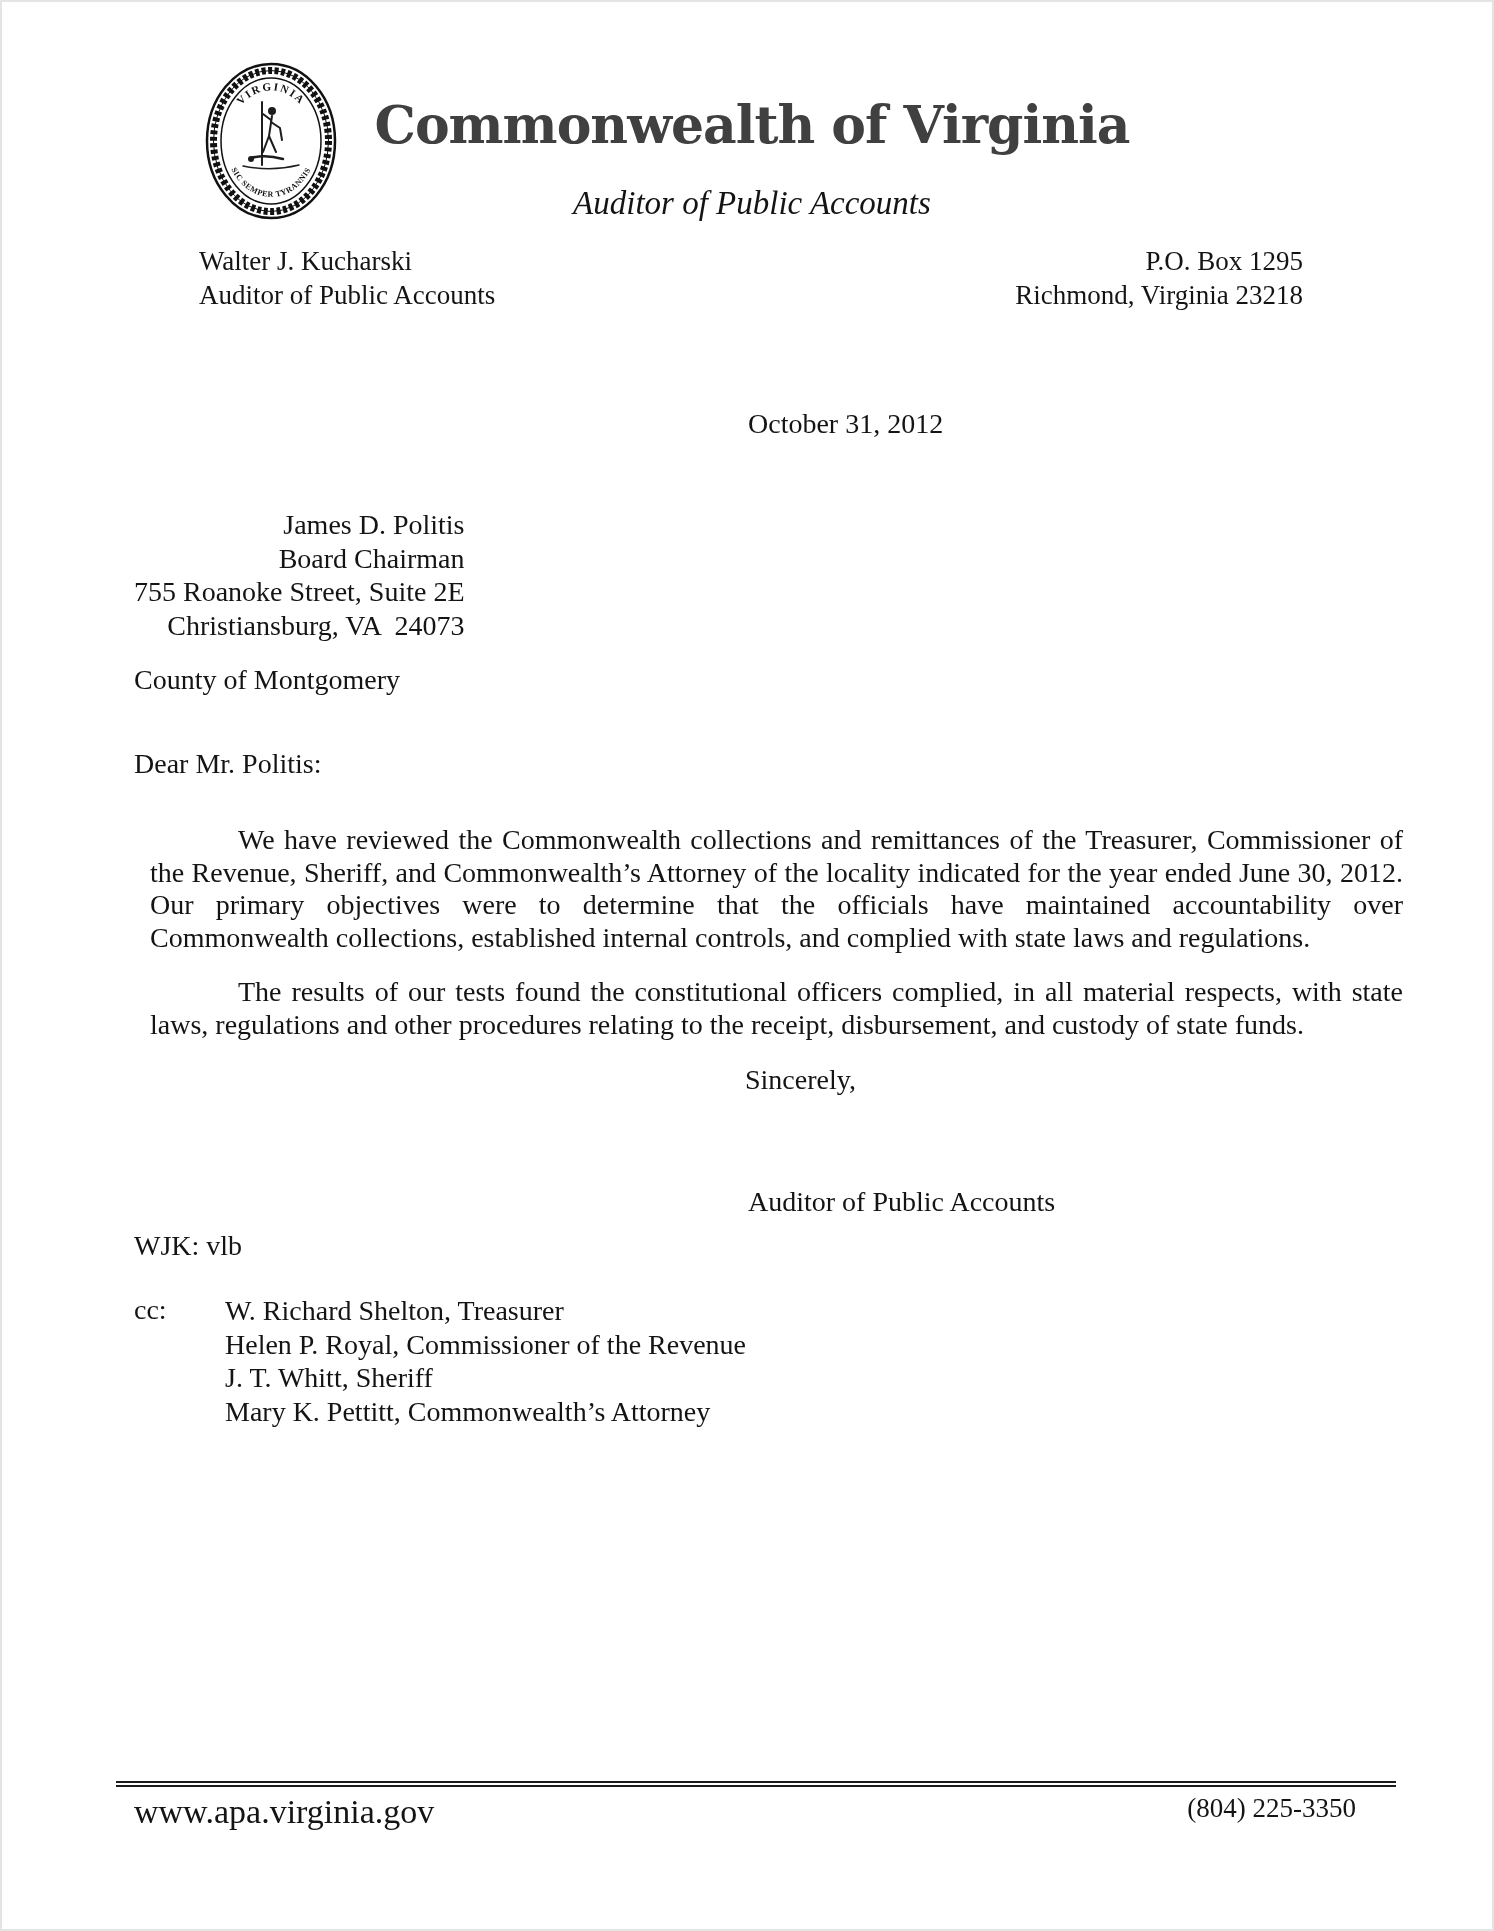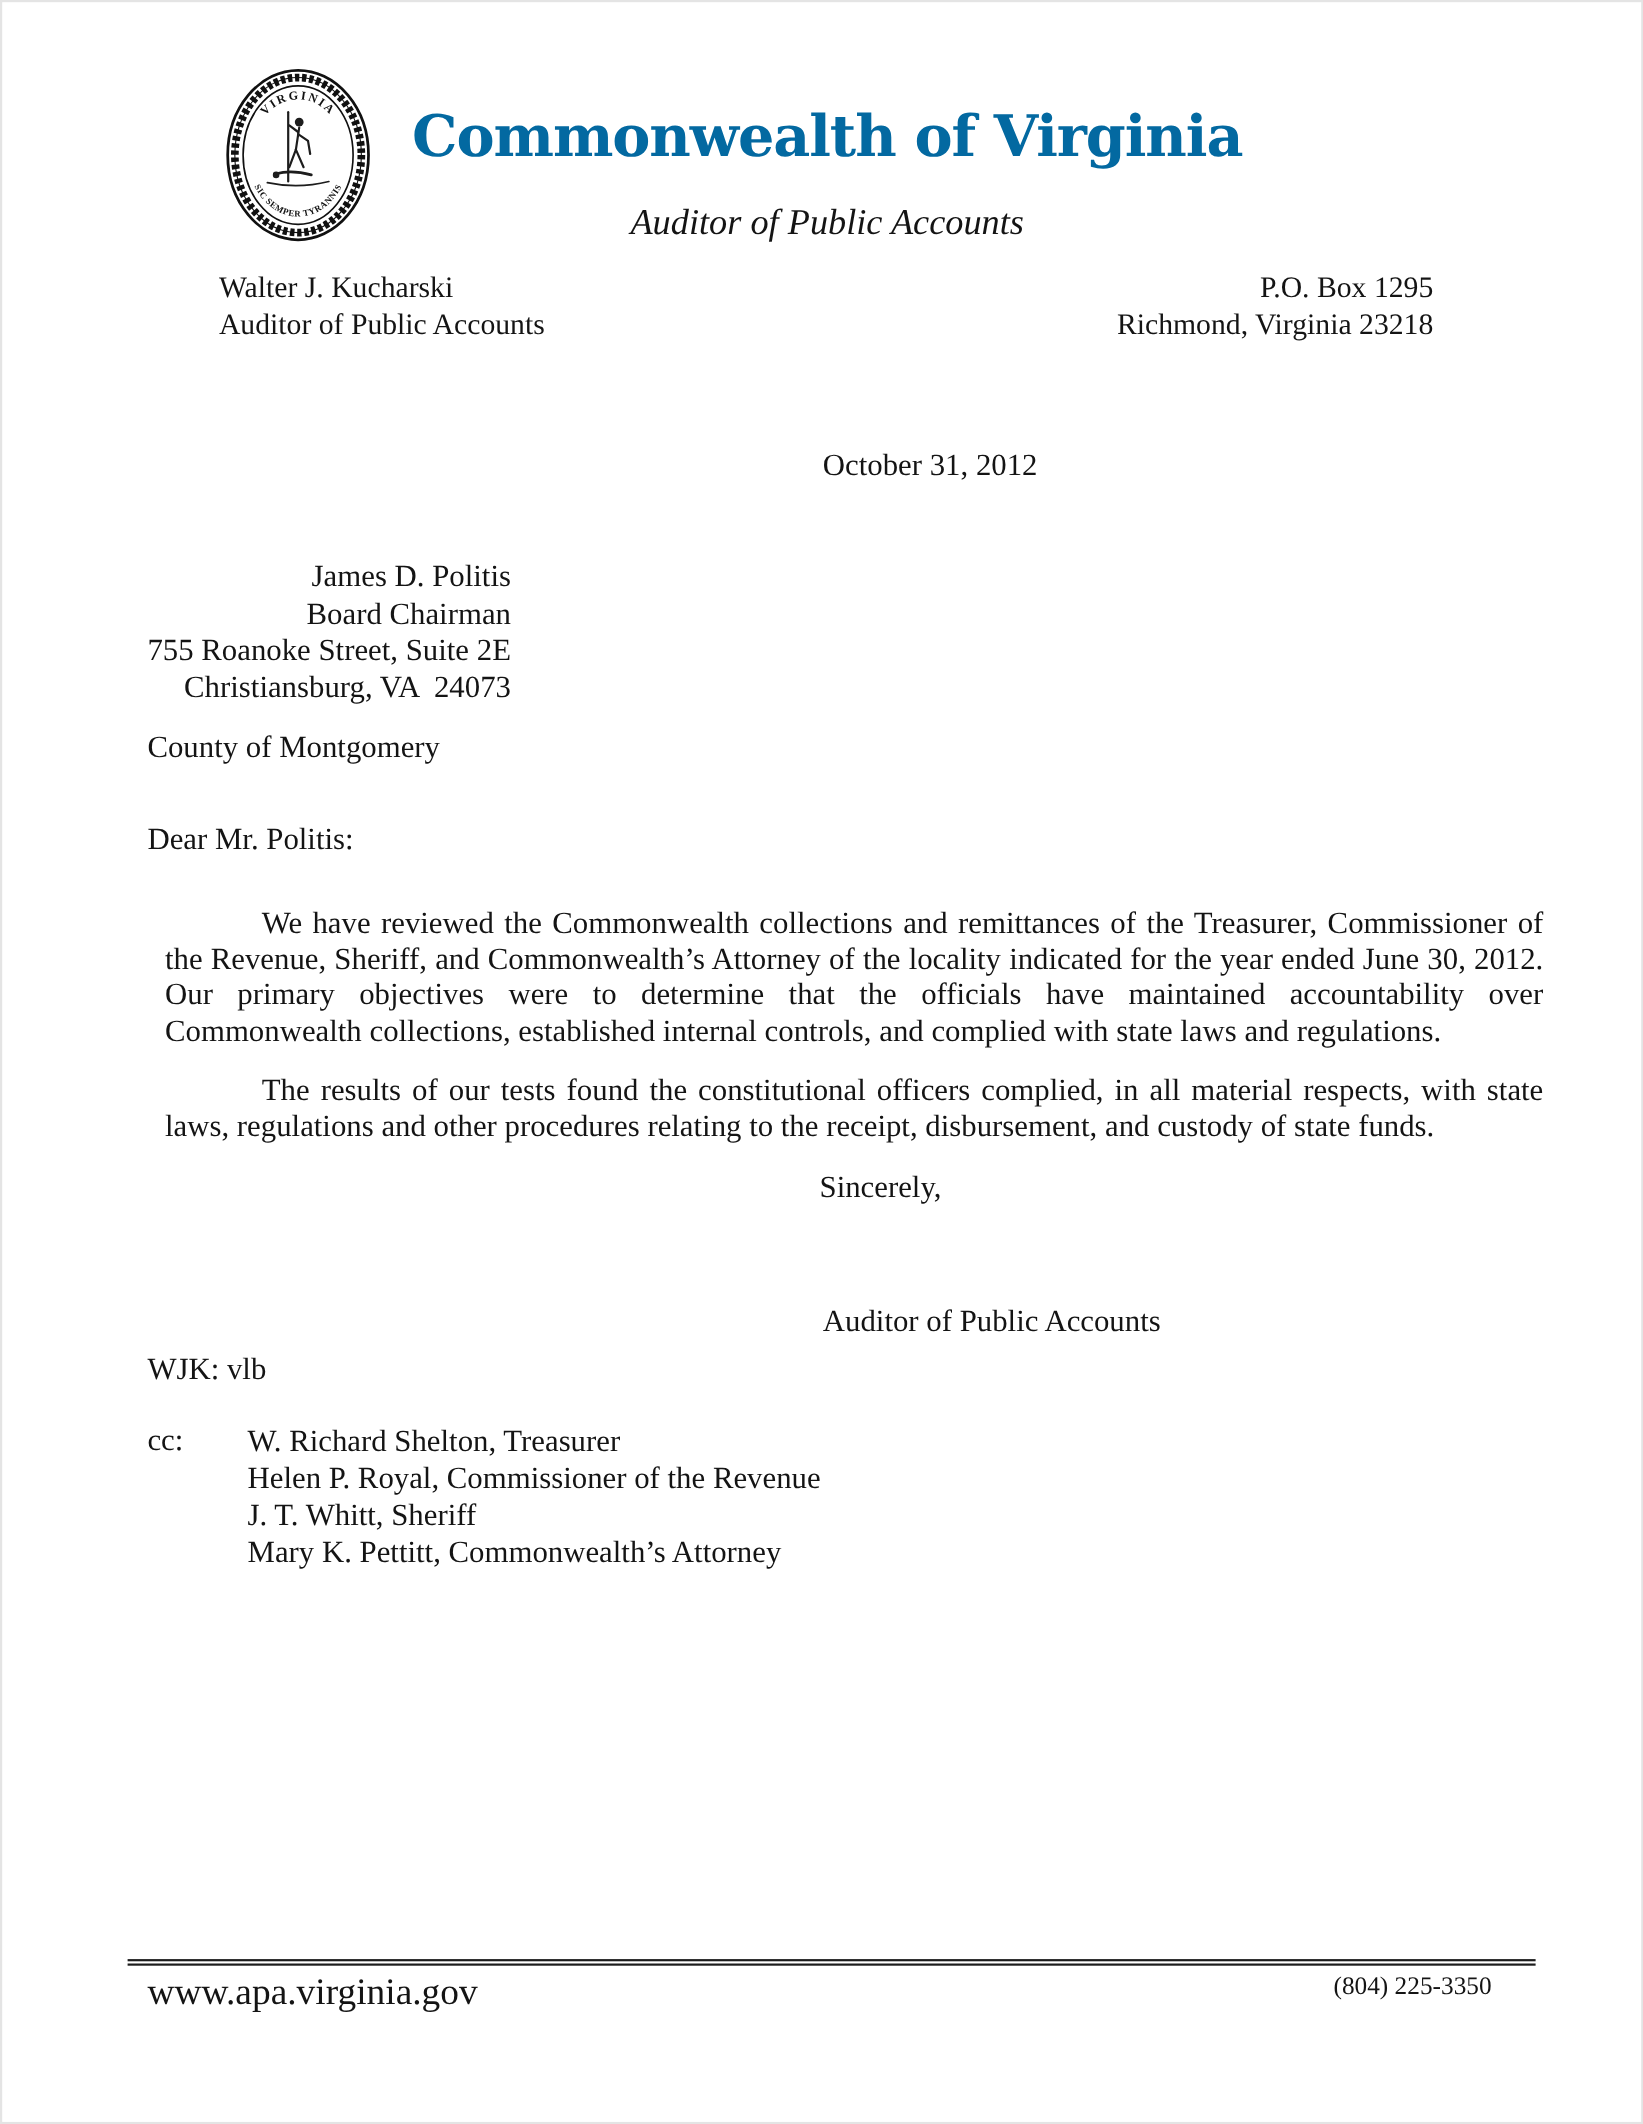--- a/index.html
+++ b/index.html
@@ -16,21 +16,21 @@
     overflow: hidden;
   }
   .abs { position: absolute; }
 
   
   .seal { left: 203px; top: 60px; width: 132px; height: 158px; }
   .masthead { left: 300px; top: 0; width: 900px; text-align: center; }
   .title {
     position: absolute; left: 0; top: 92px; width: 900px;
     font-family: "DejaVu Serif", "Liberation Serif", serif;
-    font-weight: 800; font-size: 52px; letter-spacing: -1px; color: #0369a1;
+    font-weight: 800; font-size: 52px; letter-spacing: -1px; color: #404040;
     white-space: nowrap;
   }
   .subtitle {
     position: absolute; left: 0; top: 183px; width: 900px;
     font-style: italic; font-size: 33px; color: #141414; white-space: nowrap;
   }
   .contact-left  { left: 197px; top: 243px; font-size: 27px; line-height: 33.5px; }
   .contact-right { right: 189px; top: 243px; font-size: 27px; line-height: 33.5px; text-align: right; }
 
   
@@ -52,21 +52,21 @@
   .cc-block { left: 132px; top: 1292px; display: flex; align-items: flex-start; }
   .cc-label { width: 91px; flex: 0 0 91px; }
   .cc-list  { line-height: 33.5px; }
 
   
   .footer-rule {
     left: 114px; top: 1779px; width: 1280px; height: 2px;
     border-top: 2px solid #1c1c1c; border-bottom: 2px solid #1c1c1c;
   }
   .footer-site  { left: 132px; top: 1791px; font-size: 34px; }
-  .footer-phone { right: 136px; top: 1791px; font-size: 23px; text-align: right; }
+  .footer-phone { right: 136px; top: 1791px; font-size: 27px; text-align: right; }
 </style>
 </head>
 <body>
 
 <div class="page">
 
   <svg class="abs seal" viewBox="0 0 132 158" xmlns="http://www.w3.org/2000/svg">
     <defs>
       <path id="sealTopArc" d="M 25 66 A 43 54 0 0 1 107 66" fill="none"></path>
       <path id="sealBottomArc" d="M 20 88 A 47 59 0 0 0 112 88" fill="none"></path>

